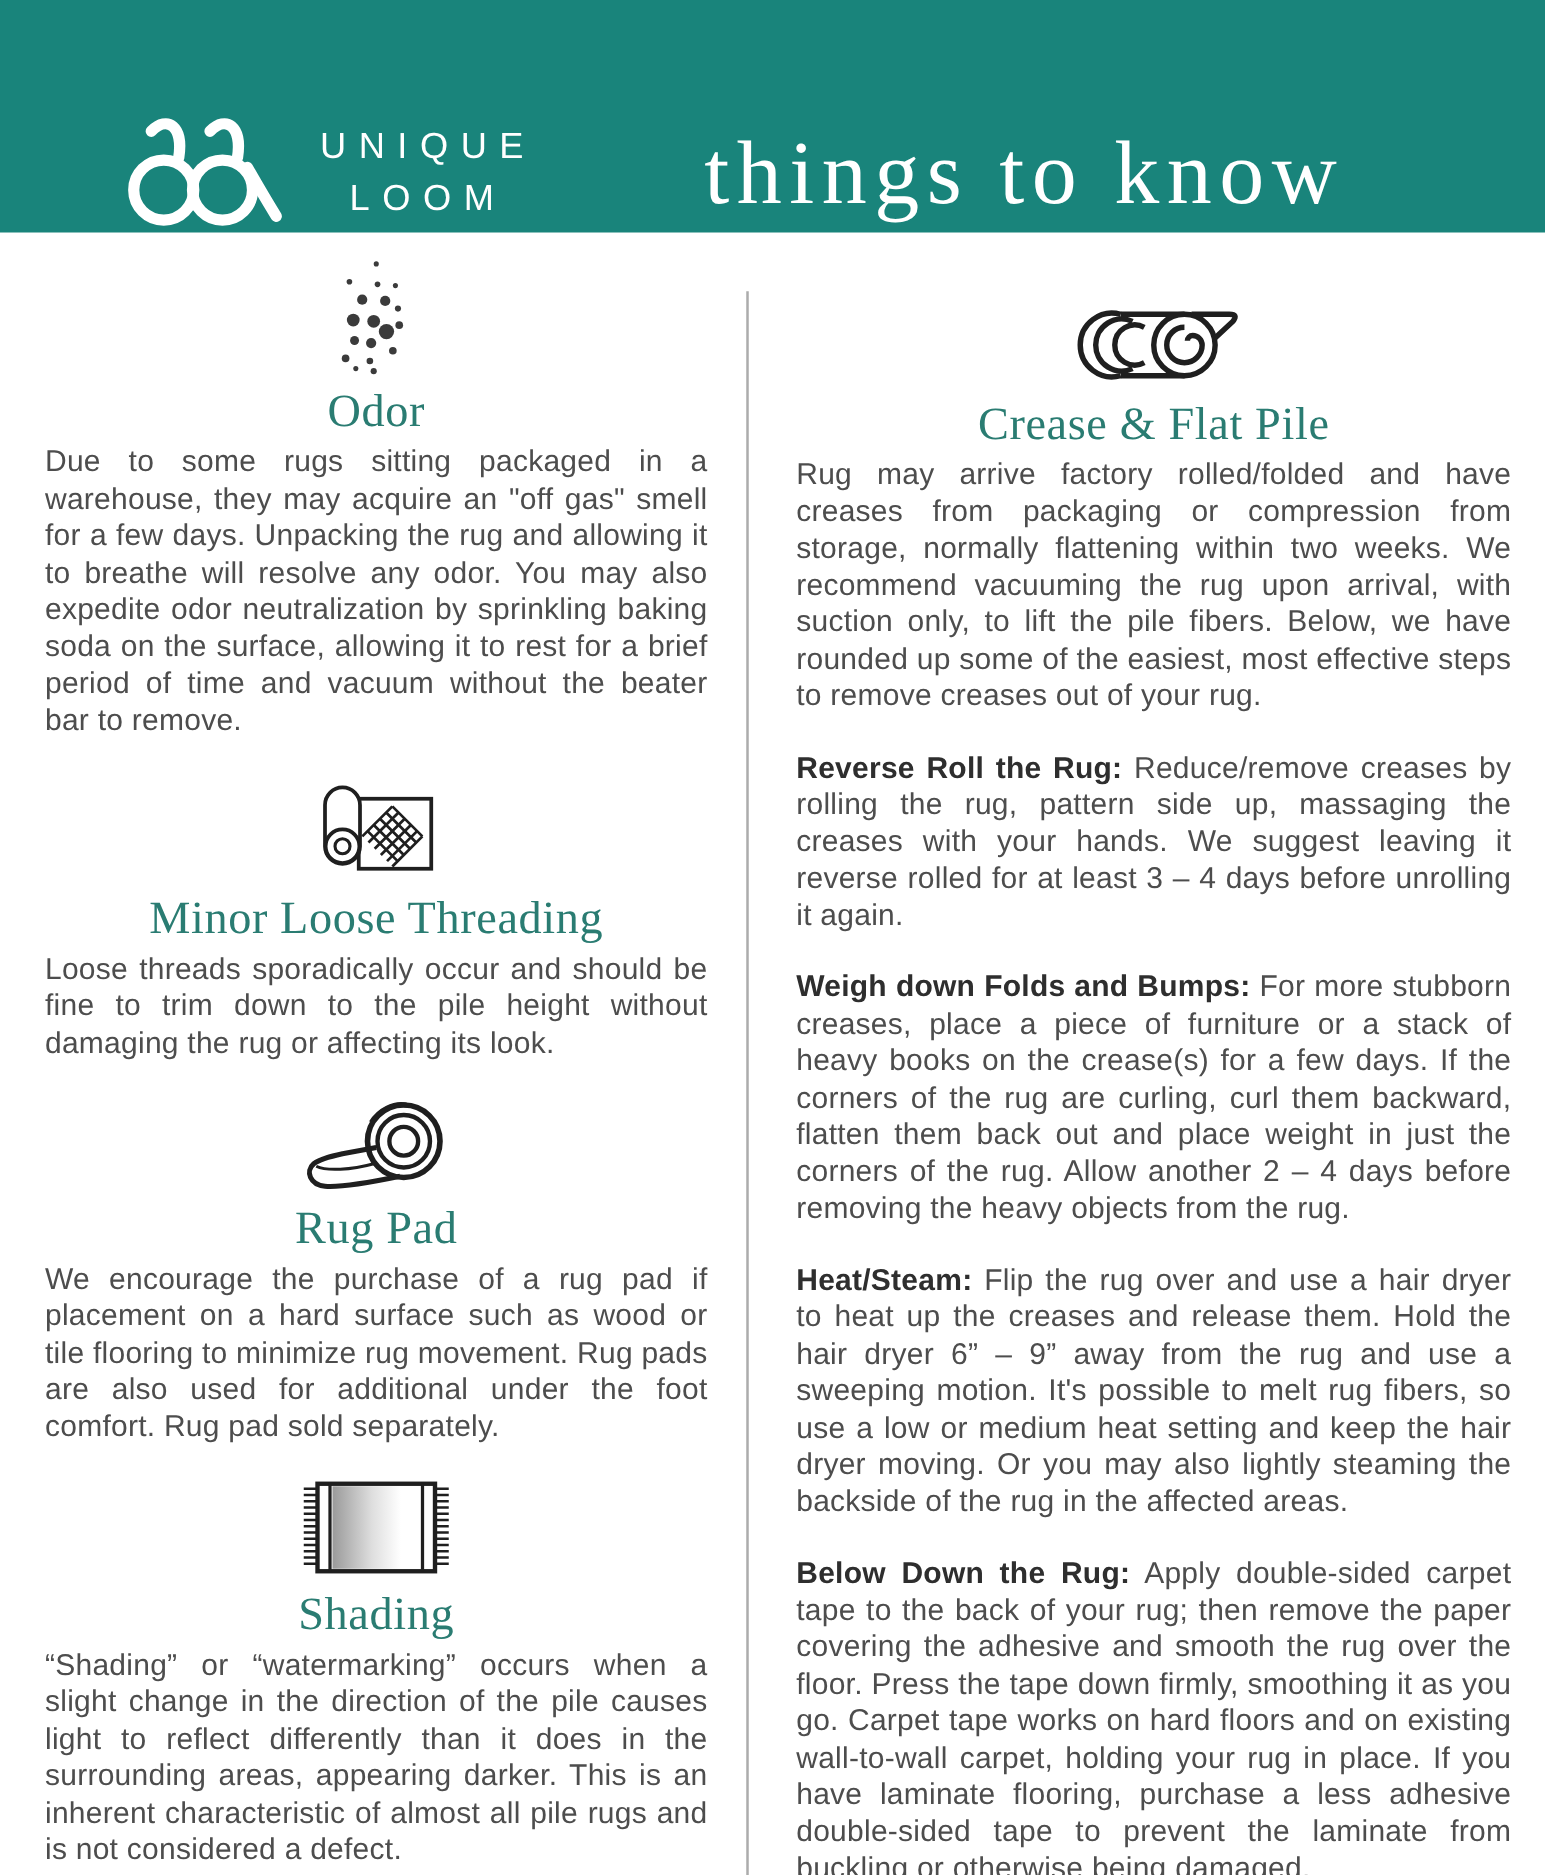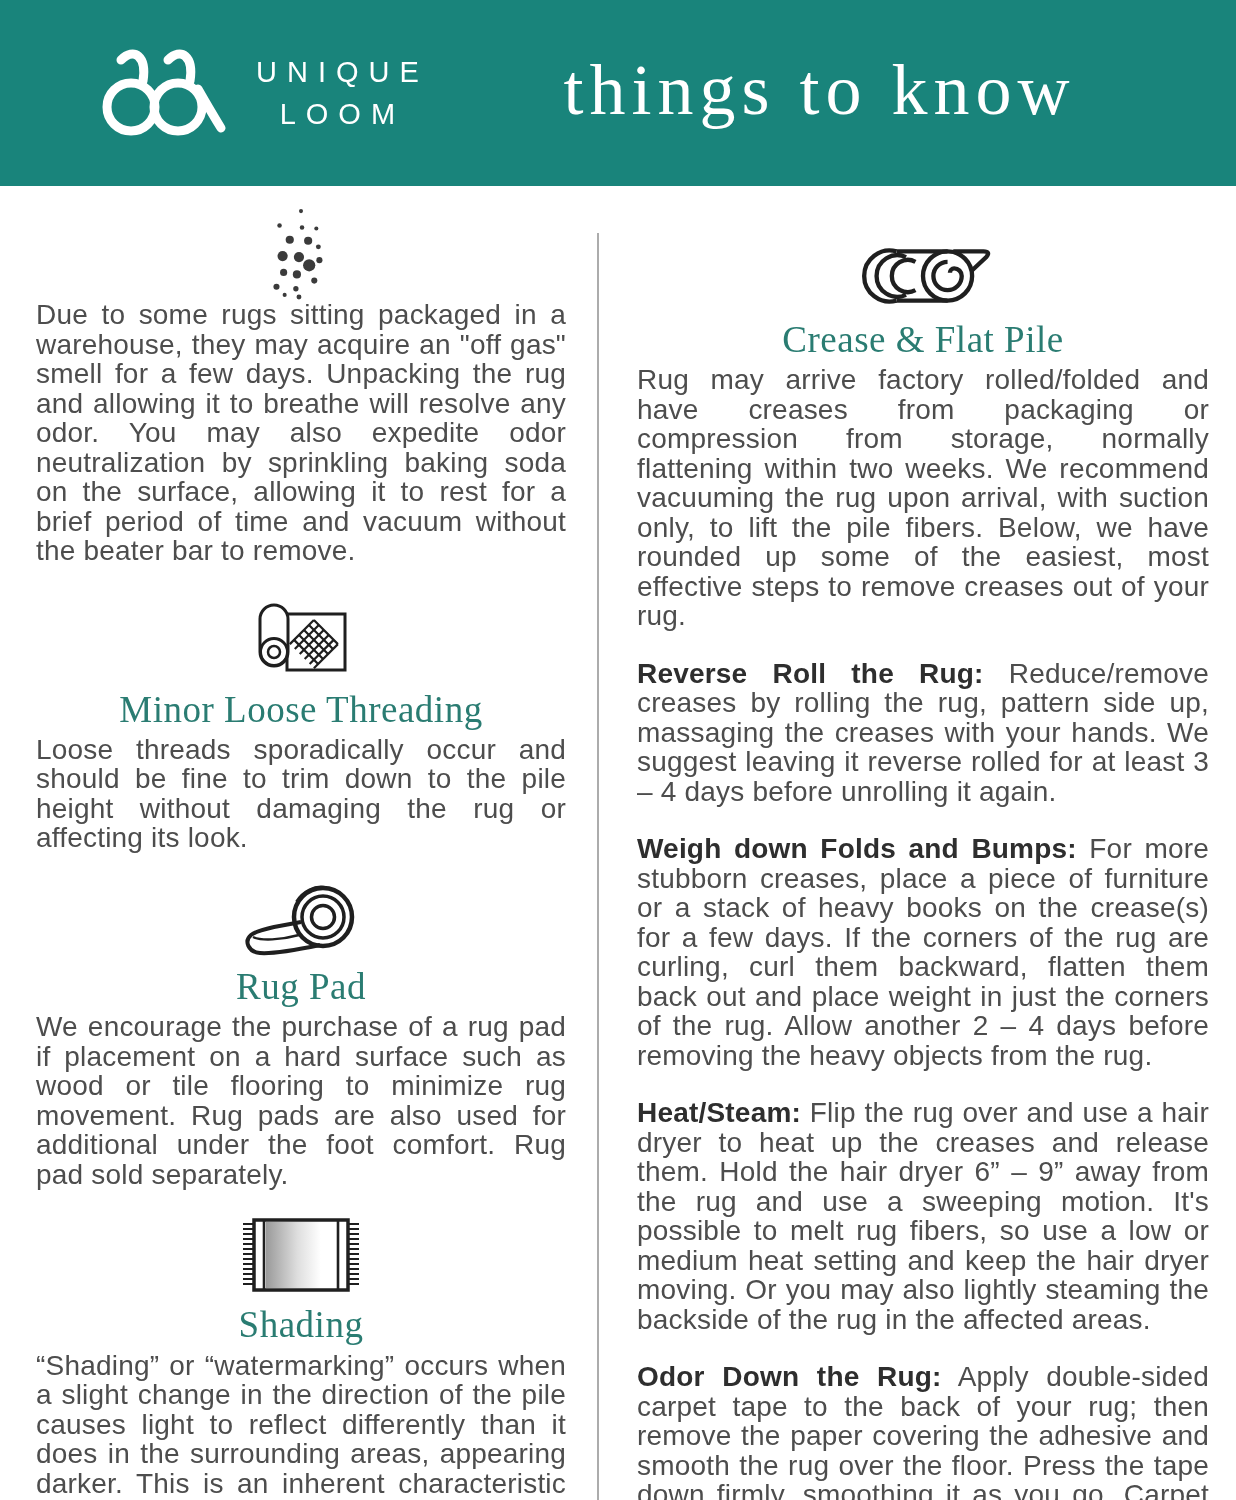--- a/index.html
+++ b/index.html
@@ -14,21 +14,21 @@
   html,body{background:#e9e9e9;}
   .page{
     width:1236px;height:1500px;position:relative;overflow:hidden;
     background:#ffffff;margin:0 auto;
     font-family:"Liberation Sans","DejaVu Sans",sans-serif;
   }
   
   .header{
     position:absolute;top:0;left:0;width:100%;height:186px;
     background:var(--brand-teal);
-    display:flex;align-items:center;
+    display:flex;align-items:flex-end;
   }
   .logo-wrap{margin-left:100px;display:flex;align-items:center;gap:30px;}
   .logo-mark{display:block;}
   .brand-text{
     color:#ffffff;font-size:29px;letter-spacing:10px;
     line-height:1.45;text-align:center;font-weight:400;
   }
   .header-title{
     flex:1;text-align:center;color:#ffffff;
     font-family:"Liberation Serif","DejaVu Serif",serif;
@@ -44,21 +44,21 @@
   .col-left{left:36px;width:530px;padding-top:20px;}
   .col-right{left:637px;width:572px;padding-top:56px;}
   .section-icon{display:flex;justify-content:center;align-items:flex-end;}
   h2{
     font-family:"Liberation Serif","DejaVu Serif",serif;
     font-size:37px;font-weight:500;color:var(--heading-teal);
     text-align:center;letter-spacing:0.5px;
     margin:8px 0 3px 0;line-height:1.2;
   }
   p.body{
-    font-size:28px;line-height:29.5px;color:var(--body-gray);
+    font-size:24px;line-height:29.5px;color:var(--body-gray);
     text-align:justify;letter-spacing:0.2px;
   }
   .section + .section{margin-top:26px;}
   .tip{margin-top:28px;}
   .tip .label{font-weight:700;color:var(--label-dark);}
   .icon-stroke{stroke:var(--line-ink);fill:none;}
 </style>
 </head>
 <body>
 
@@ -105,20 +105,21 @@
               <circle cx="13" cy="65" r="3.5"></circle>
             <circle cx="26" cy="67" r="4"></circle>
               <circle cx="43" cy="73" r="3"></circle>
             <circle cx="6" cy="79" r="3"></circle>
               <circle cx="25" cy="81" r="2.6"></circle>
             <circle cx="14" cy="87" r="2"></circle>
               <circle cx="28" cy="89" r="2.4"></circle>
           </g>
         </svg>
       </div>
+      <h2>Odor</h2>
       <p class="body">Due to some rugs sitting packaged in a warehouse, they may acquire an "off gas" smell for a few days. Unpacking the rug and allowing it to breathe will resolve any odor. You may also expedite odor neutralization by sprinkling baking soda on the surface, allowing it to rest for a brief period of time and vacuum without the beater bar to remove.</p>
     </div>
 
     <div class="section">
       <div class="section-icon">
         <svg width="100" height="88" viewBox="0 0 100 88">
           <rect x="36" y="22" width="58" height="56" class="icon-stroke" stroke-width="3" fill="#ffffff"></rect>
           <g class="icon-stroke" stroke-width="2.2">
             <g transform="rotate(45 65 50)">
               <path d="M48,36 h34 M48,43 h34 M48,50 h34 M48,57 h34 M48,64 h34"></path>
@@ -196,19 +197,19 @@
 
       <p class="body tip"><span class="label">Reverse Roll the Rug:</span>
         <span>Reduce/remove creases by rolling the rug, pattern side up, massaging the creases with your hands. We suggest leaving it reverse rolled for at least 3 – 4 days before unrolling it again.</span></p>
 
       <p class="body tip"><span class="label">Weigh down Folds and Bumps:</span>
         <span>For more stubborn creases, place a piece of furniture or a stack of heavy books on the crease(s) for a few days. If the corners of the rug are curling, curl them backward, flatten them back out and place weight in just the corners of the rug. Allow another 2 – 4 days before removing the heavy objects from the rug.</span></p>
 
       <p class="body tip"><span class="label">Heat/Steam:</span>
         <span>Flip the rug over and use a hair dryer to heat up the creases and release them. Hold the hair dryer 6” – 9” away from the rug and use a sweeping motion. It's possible to melt rug fibers, so use a low or medium heat setting and keep the hair dryer moving. Or you may also lightly steaming the backside of the rug in the affected areas.</span></p>
 
-      <p class="body tip"><span class="label">Odor Down the Rug:</span>
+      <p class="body tip"><span class="label">Below Down the Rug:</span>
         <span>Apply double-sided carpet tape to the back of your rug; then remove the paper covering the adhesive and smooth the rug over the floor. Press the tape down firmly, smoothing it as you go. Carpet tape works on hard floors and on existing wall-to-wall carpet, holding your rug in place. If you have laminate flooring, purchase a less adhesive double-sided tape to prevent the laminate from buckling or otherwise being damaged.</span></p>
     </div>
 
   </div>
 
 </div>
 
 </body></html>

